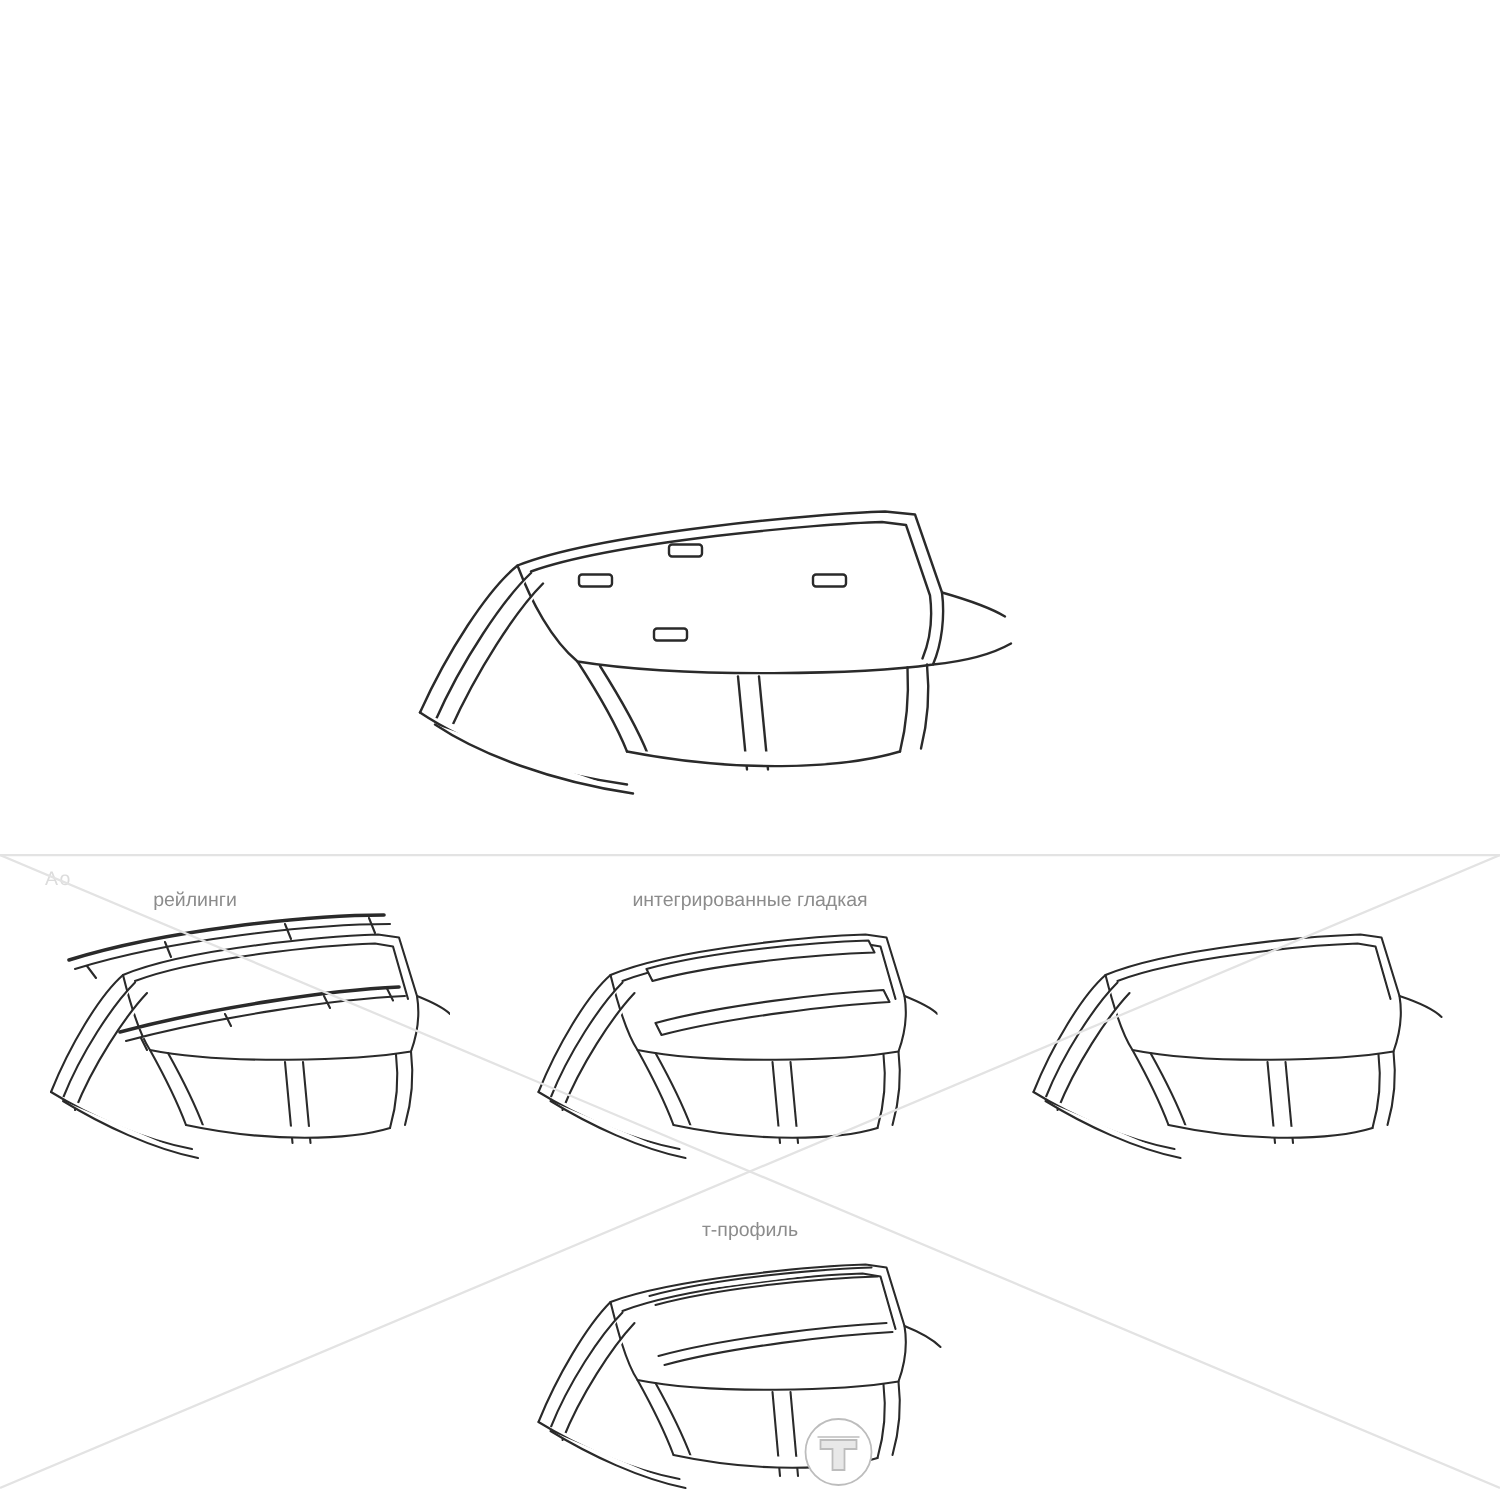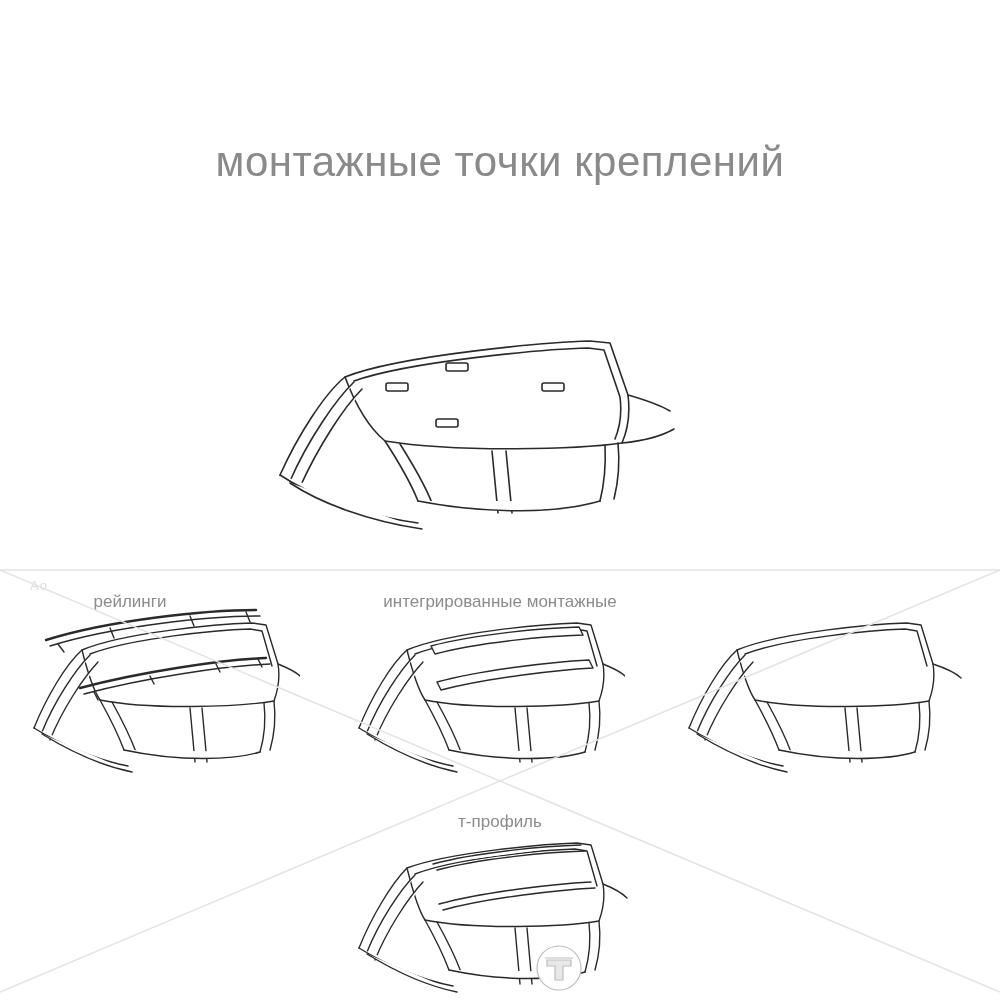--- a/index.html
+++ b/index.html
@@ -41,21 +41,21 @@
   }
   .grid-zone {
     position: absolute;
     left: 0;
     top: 562px;
     width: 1000px;
     height: 438px;
   }
   .cell-label {
     position: absolute;
-    font-size: 17px;
+    font-size: 13px;
     color: #8c8c8c;
     white-space: nowrap;
     text-align: center;
   }
   .lbl-rails   { left: 10px;  top: 592px; width: 240px; }
   .lbl-integ   { left: 340px; top: 592px; width: 320px; }
   .lbl-smooth  { left: 710px; top: 592px; width: 260px; }
   .lbl-tprof   { left: 370px; top: 812px; width: 260px; text-align: center; }
 
   .car-svg { display: block; }
@@ -75,21 +75,20 @@
     color: #dcdcdc;
     letter-spacing: 1px;
     white-space: nowrap;
   }
 </style>
 </head>
 <body>
 
 <div id="page">
 
-  <div class="title">монтажные точки креплений</div>
 
   <div class="hero">
     <svg class="car-svg" width="500" height="240" viewBox="0 0 500 240" fill="none" xmlns="http://www.w3.org/2000/svg">
       <g stroke="#2a2a2a" stroke-width="1.6" fill="#ffffff" stroke-linejoin="round" stroke-linecap="round">
 
         <path d="M95 52 C 150 30, 300 17, 340 16 L 360 18 L 378 70 C 380 86, 378 104, 372 118
                  C 330 124, 210 128, 135 116 C 118 102, 104 76, 95 52 Z"></path>
 
         <path d="M104 56 C 160 36, 298 24, 338 23 L 354 25 L 370 72 C 372 88, 370 102, 365 114"></path>
 
@@ -113,21 +112,21 @@
 
         <rect x="196" y="38" width="22" height="8" rx="2"></rect>
         <rect x="136" y="58" width="22" height="8" rx="2"></rect>
         <rect x="292" y="58" width="22" height="8" rx="2"></rect>
         <rect x="186" y="94" width="22" height="8" rx="2"></rect>
       </g>
     </svg>
   </div>
 
   <div class="cell-label lbl-rails">рейлинги</div>
-  <div class="cell-label lbl-integ">интегрированные монтажные</div>
+  <div class="cell-label lbl-integ">интегрированные гладкая</div>
   <div class="cell-label lbl-tprof">т-профиль</div>
 
   <div class="faint-text">Ao</div>
 
   <div class="grid-zone">
 
     <svg style="position:absolute; left:20px; top:40px;" width="280" height="190" viewBox="0 0 280 190" fill="none">
       <g stroke="#2a2a2a" stroke-width="1.4" fill="#ffffff" stroke-linejoin="round" stroke-linecap="round">
         <path d="M62 48 C 105 30, 200 22, 232 21 L 246 23 L 258 62 C 260 74, 258 88, 254 99
                  C 218 105, 130 108, 80 98 C 72 86, 66 64, 62 48 Z"></path>

